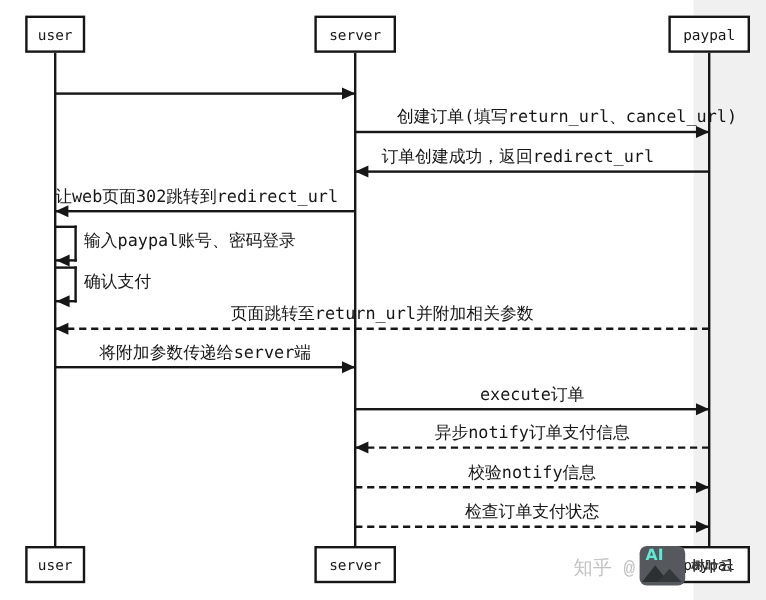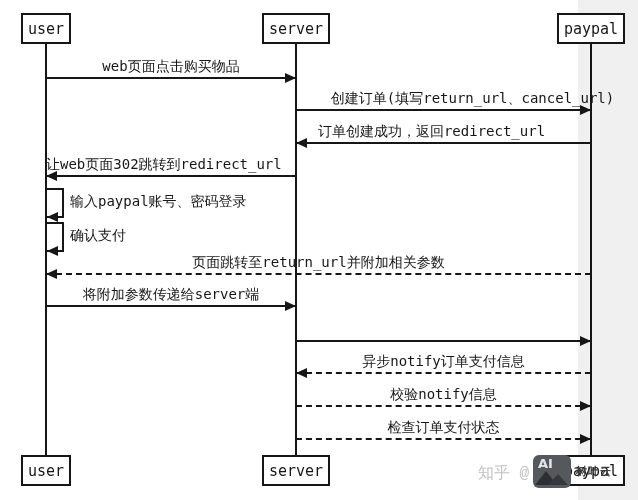--- a/index.html
+++ b/index.html
@@ -6,41 +6,41 @@
   #stage{
     position:relative;width:638px;height:500px;background:#ffffff;
     font-family:"DejaVu Sans Mono","DejaVu Sans","Liberation Sans",sans-serif;
     overflow:hidden;color:#161616;
   }
   .abs{position:absolute;}
   .side-strip{top:0;height:500px;background:#f0f0f0;z-index:0;}
   .actor-box{
     border:2px solid #161616;background:#ffffff;box-sizing:border-box;
     display:flex;align-items:center;justify-content:center;
-    font-size:15px;z-index:2;
+    font-size:12px;z-index:2;
   }
   .lifeline{width:2px;background:#161616;z-index:1;}
   .msg-label{
     font-size:14px;line-height:18px;text-align:center;white-space:nowrap;
     z-index:3;color:#161616;
   }
   .msg-label.self-label{text-align:center;}
   .msg-line{height:0;border-top:2px solid #161616;z-index:2;}
   .msg-line.dashed{border-top-style:dashed;}
   .arrowhead{width:0;height:0;border-top:5px solid transparent;border-bottom:5px solid transparent;z-index:3;}
   .arrowhead.right{border-left:11px solid #161616;}
   .arrowhead.left{border-right:11px solid #161616;}
   .loop-line{background:#161616;z-index:2;}
   .watermark-source{font-size:16px;color:#c2c2c2;z-index:6;white-space:nowrap;}
   .watermark-badge{
     width:38px;height:33px;background:#55595d;border-radius:6px;z-index:7;
     overflow:hidden;
   }
   .watermark-badge .ai{
-    position:absolute;left:5px;top:1px;color:#e5e5e5;font-size:13px;font-weight:bold;
+    position:absolute;left:5px;top:1px;color:#5eead4;font-size:13px;font-weight:bold;
     font-family:"DejaVu Sans","Liberation Sans",sans-serif;z-index:2;
   }
   .badge-mountain{
     position:absolute;left:2px;bottom:3px;width:0;height:0;z-index:1;
     border-left:11px solid transparent;border-right:11px solid transparent;
     border-bottom:14px solid #2d3033;
   }
   .badge-mountain2{
     position:absolute;left:15px;bottom:3px;width:0;height:0;z-index:1;
     border-left:10px solid transparent;border-right:10px solid transparent;
@@ -62,21 +62,20 @@
       <div class="abs actor-box" style="left: 21px; top: 13px; width: 50px; height: 31px;">user</div>
       <div class="abs actor-box" style="left: 21px; top: 455px; width: 50px; height: 31px;">user</div>
       <div class="abs lifeline" style="left: 295px; top: 43px; height: 413px;"></div>
       <div class="abs actor-box" style="left: 262px; top: 13px; width: 68px; height: 31px;">server</div>
       <div class="abs actor-box" style="left: 262px; top: 455px; width: 68px; height: 31px;">server</div>
       <div class="abs lifeline" style="left: 590px; top: 43px; height: 413px;"></div>
       <div class="abs actor-box" style="left: 557px; top: 13px; width: 68px; height: 31px;">paypal</div>
       <div class="abs actor-box" style="left: 557px; top: 455px; width: 68px; height: 31px;">paypal</div>
       <div class="abs msg-line" style="left: 46px; top: 77px; width: 250px;"></div>
       <div class="abs arrowhead right" style="left: 285px; top: 73px;"></div>
-      <div class="abs msg-label" style="left: 46px; top: 57px; width: 250px;">web页面点击购买物品</div>
       <div class="abs msg-line" style="left: 296px; top: 109px; width: 295px;"></div>
       <div class="abs arrowhead right" style="left: 580px; top: 105px;"></div>
       <div class="abs msg-label" style="left: 296px; top: 89px; width: 295px; margin-left: 29px;">创建订单(填写return_url、cancel_url)</div>
       <div class="abs msg-line" style="left: 296px; top: 142px; width: 295px;"></div>
       <div class="abs arrowhead left" style="left: 296px; top: 138px;"></div>
       <div class="abs msg-label" style="left: 296px; top: 122px; width: 271px;">订单创建成功，返回redirect_url</div>
       <div class="abs msg-line" style="left: 46px; top: 175px; width: 250px;"></div>
       <div class="abs arrowhead left" style="left: 46px; top: 171px;"></div>
       <div class="abs msg-label" style="left: 46px; top: 155px; width: 230px;">让web页面302跳转到redirect_url</div>
       <div class="abs loop-line" style="left: 46px; top: 188px; width: 18px; height: 2px;"></div>
@@ -90,20 +89,21 @@
       <div class="abs arrowhead left" style="left: 47px; top: 246px;"></div>
       <div class="abs msg-label self-label" style="left: 70px; top: 226px;">确认支付</div>
       <div class="abs msg-line dashed" style="left: 46px; top: 273px; width: 545px;"></div>
       <div class="abs arrowhead left" style="left: 46px; top: 269px;"></div>
       <div class="abs msg-label" style="left: 46px; top: 253px; width: 545px;">页面跳转至return_url并附加相关参数</div>
       <div class="abs msg-line" style="left: 46px; top: 305px; width: 250px;"></div>
       <div class="abs arrowhead right" style="left: 285px; top: 301px;"></div>
       <div class="abs msg-label" style="left: 46px; top: 285px; width: 250px;">将附加参数传递给server端</div>
       <div class="abs msg-line" style="left: 296px; top: 340px; width: 295px;"></div>
       <div class="abs arrowhead right" style="left: 580px; top: 336px;"></div>
+      <div class="abs msg-label" style="left: 296px; top: 320px; width: 295px;">execute订单</div>
       <div class="abs msg-line dashed" style="left: 296px; top: 372px; width: 295px;"></div>
       <div class="abs arrowhead left" style="left: 296px; top: 368px;"></div>
       <div class="abs msg-label" style="left: 296px; top: 352px; width: 295px;">异步notify订单支付信息</div>
       <div class="abs msg-line dashed" style="left: 296px; top: 405px; width: 295px;"></div>
       <div class="abs arrowhead right" style="left: 580px; top: 401px;"></div>
       <div class="abs msg-label" style="left: 296px; top: 385px; width: 295px;">校验notify信息</div>
       <div class="abs msg-line dashed" style="left: 296px; top: 438px; width: 295px;"></div>
       <div class="abs arrowhead right" style="left: 580px; top: 434px;"></div>
       <div class="abs msg-label" style="left: 296px; top: 418px; width: 295px;">检查订单支付状态</div>
     </div>

